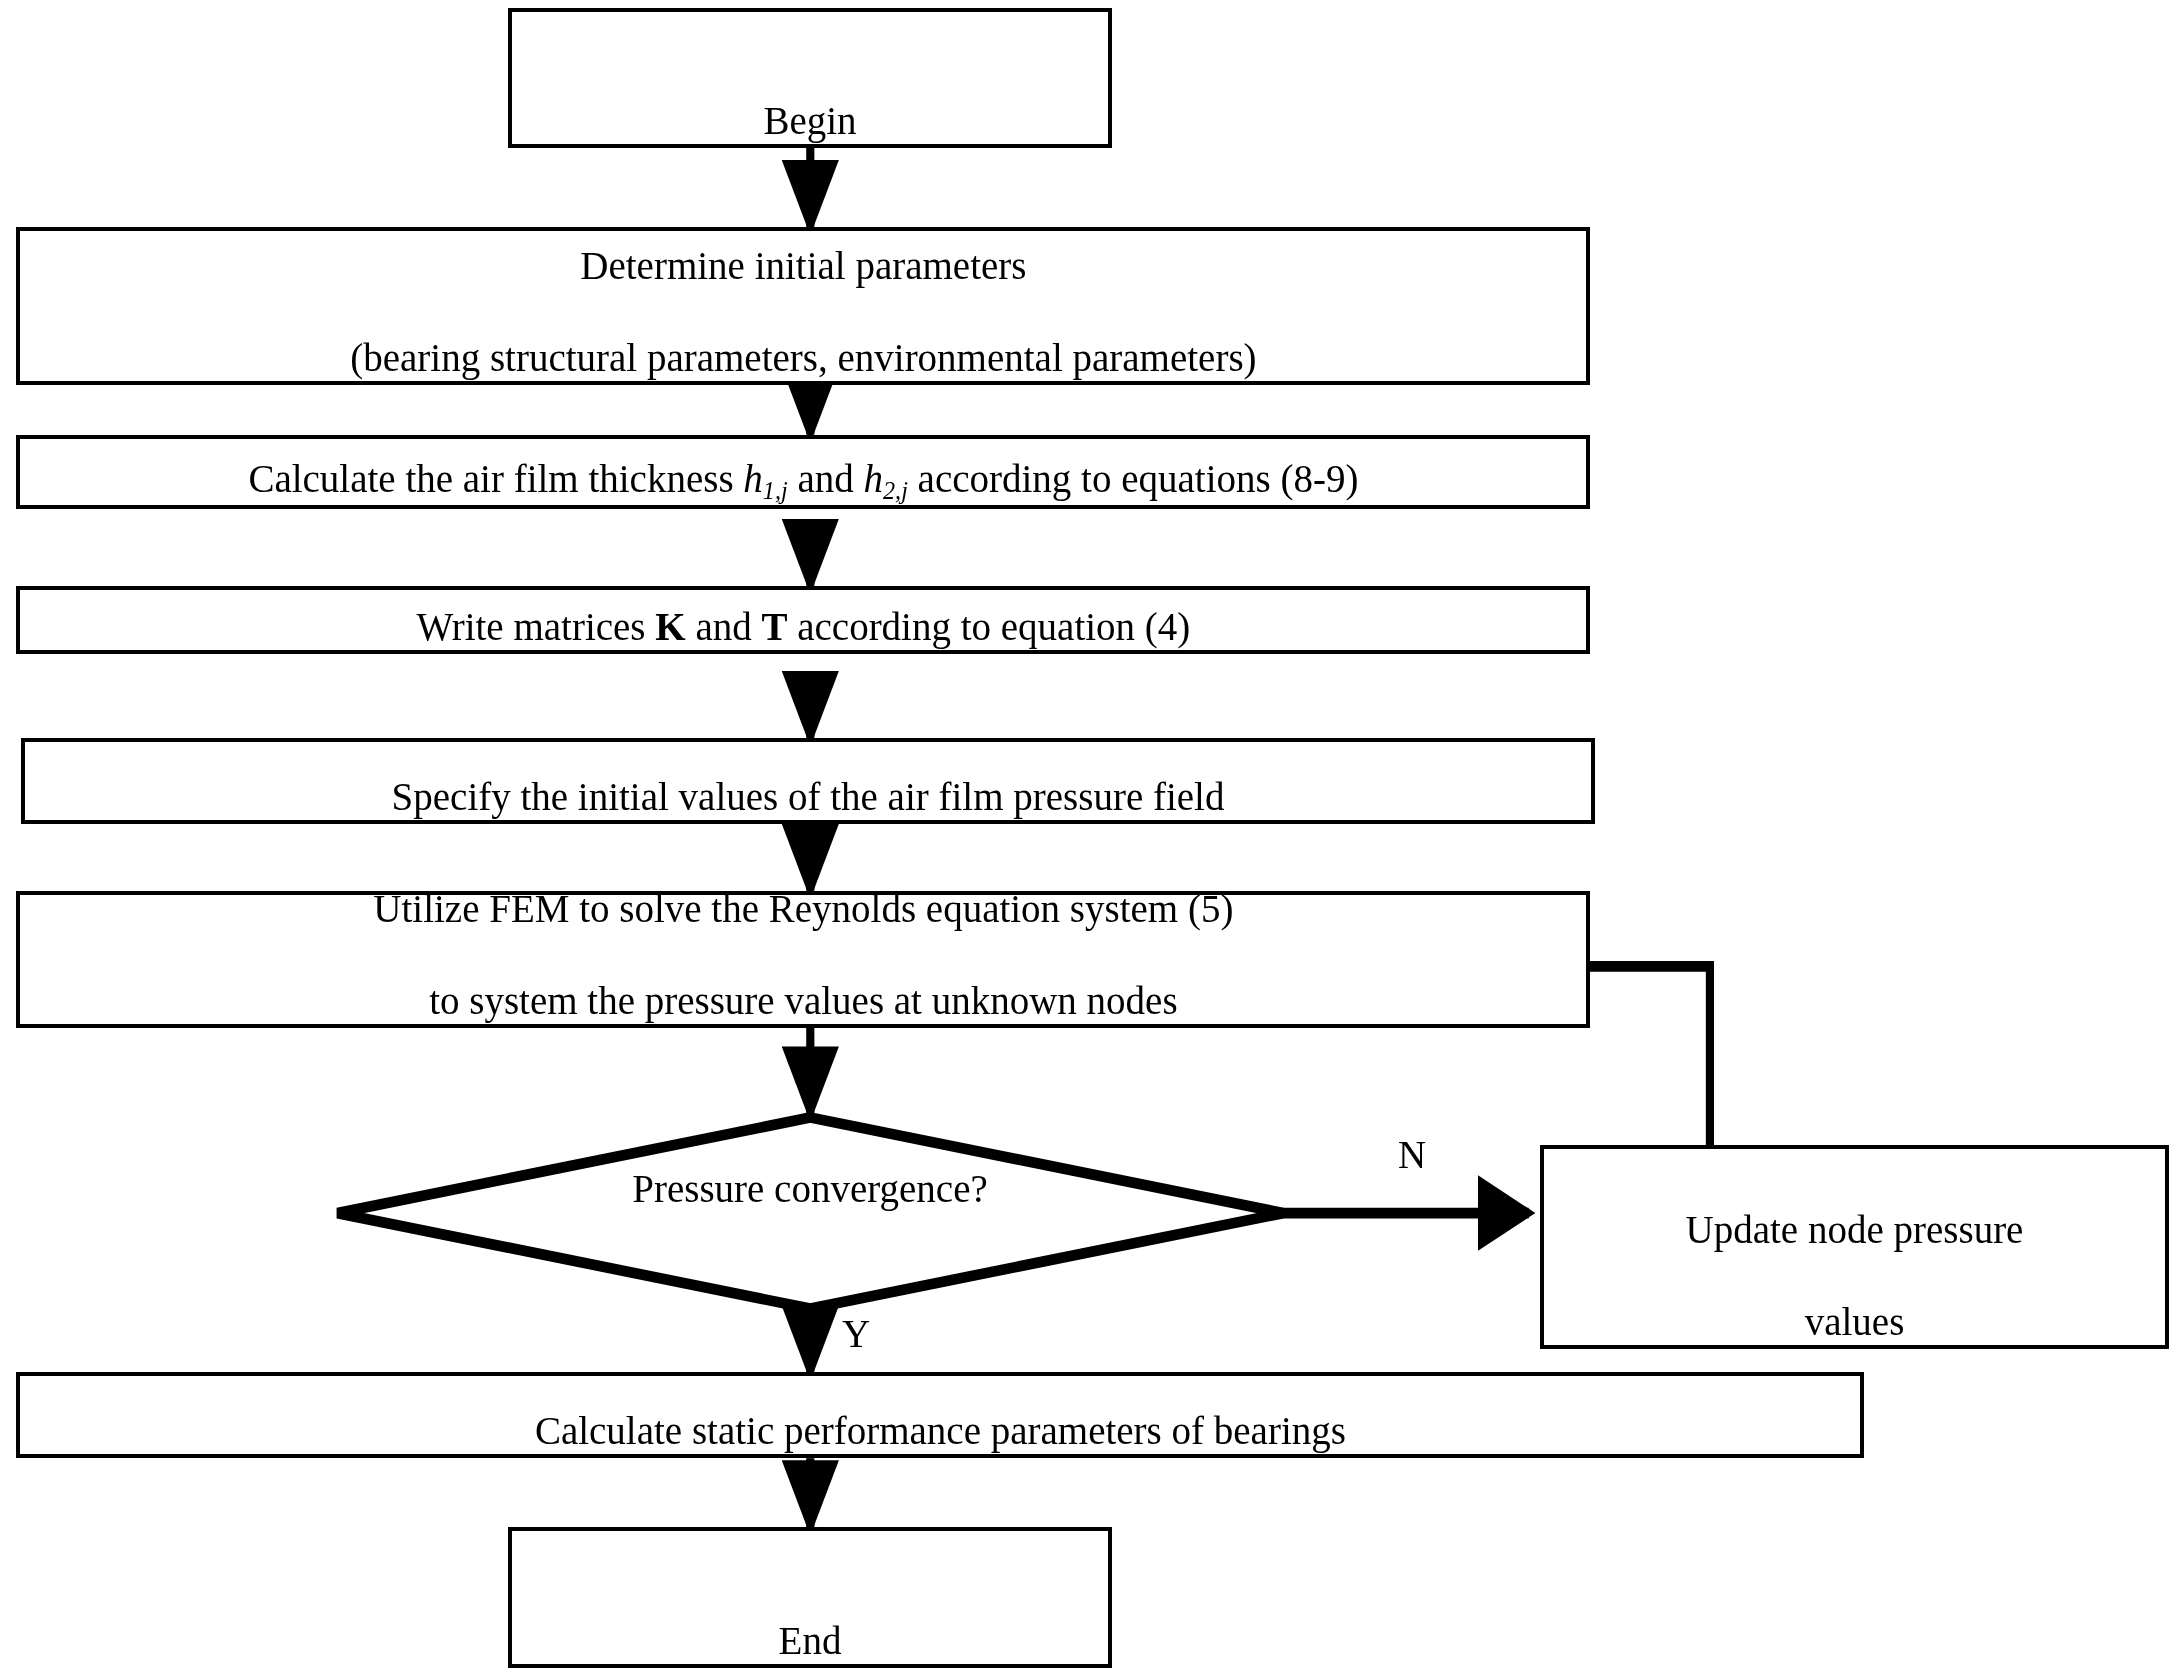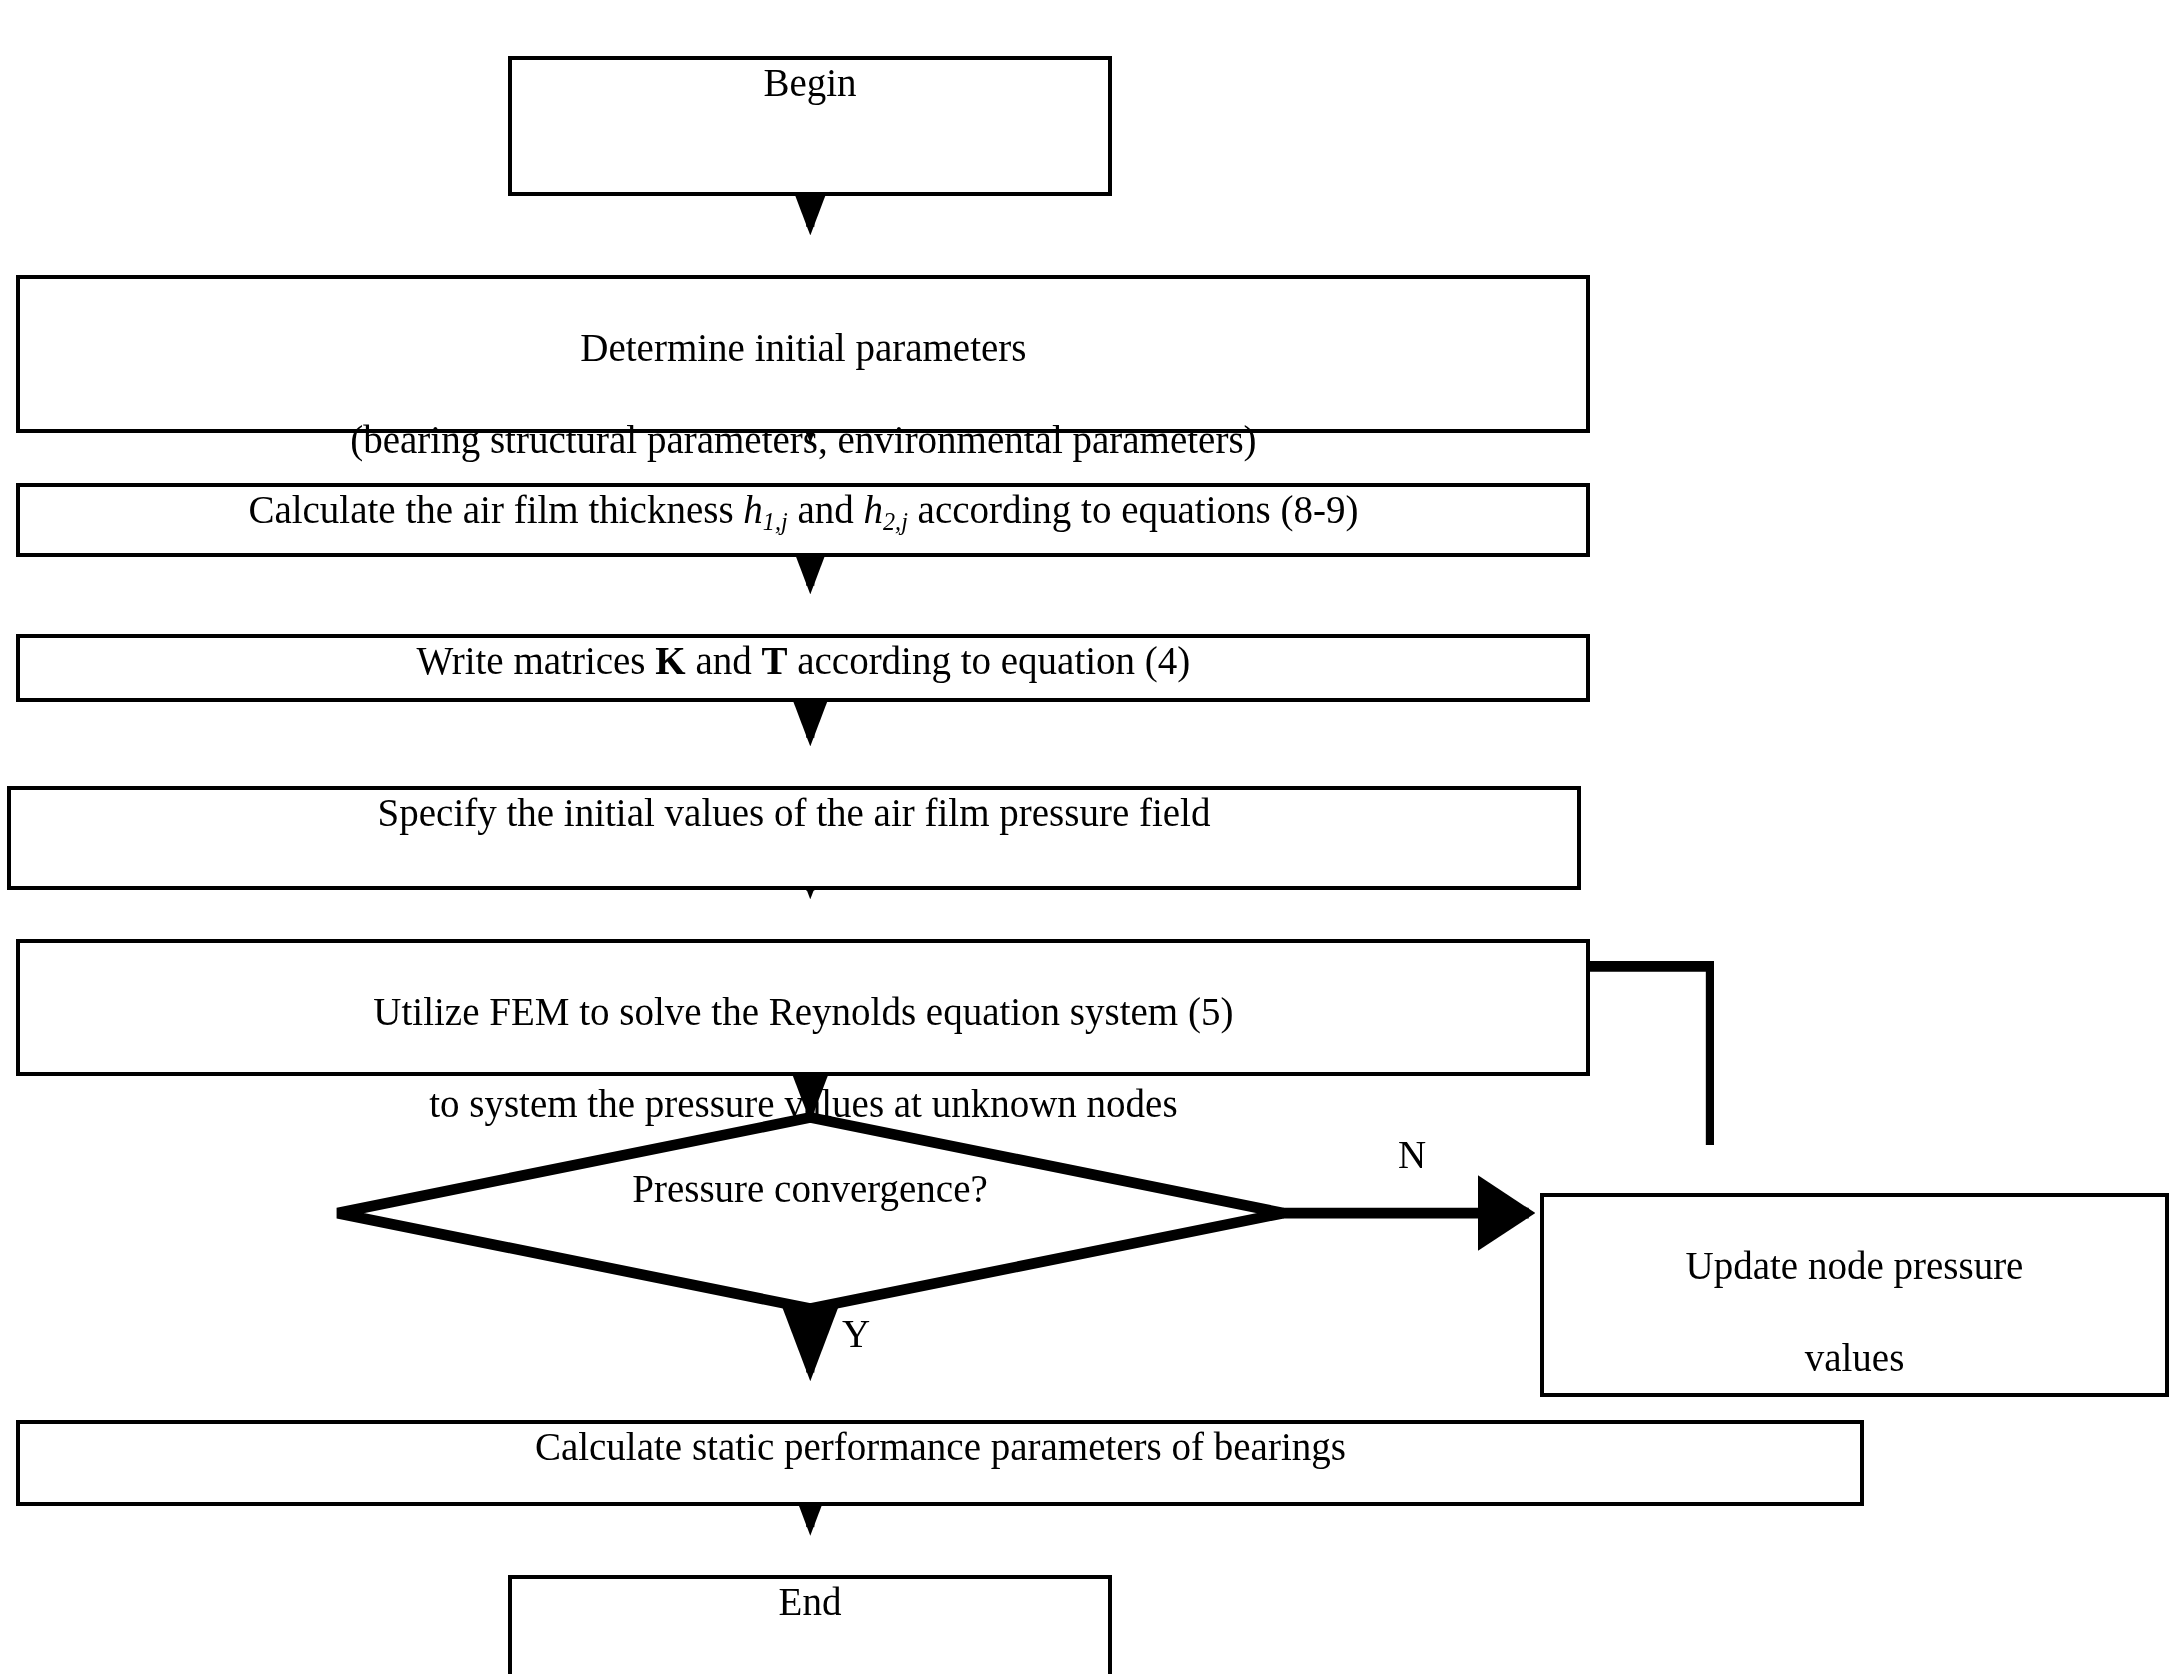--- a/index.html
+++ b/index.html
@@ -22,24 +22,23 @@
     top: 0;
     width: 2183px;
     height: 1675px;
   }
   .node-box {
     position: absolute;
     box-sizing: border-box;
     border: 4.4px solid #000000;
     background: #ffffff;
     display: flex;
-    align-items: flex-start;
+    align-items: flex-end;
     justify-content: center;
     text-align: center;
-    margin-top: 48px;
   }
   .node-text {
     font-family: "Liberation Serif", "DejaVu Serif", serif;
     font-size: 39px;
     line-height: 1.18;
     color: #000000;
     white-space: pre-line;
     padding: 0 8.8px;
   }
   .node-text .ital {
@@ -118,21 +117,21 @@
   </div>
 
   <div class="node-box" style="left: 16.4px; top: 435px; width: 1574px; height: 74px;">
     <div class="node-text"><span>Calculate the air film thickness </span><span class="ital">h</span><sub>1,j</sub><span> and </span><span class="ital">h</span><sub>2,j</sub><span> according to equations (8-9)</span></div>
   </div>
 
   <div class="node-box" style="left: 16.4px; top: 586px; width: 1574px; height: 68px;">
     <div class="node-text"><span>Write matrices </span><span class="bolded">K</span><span> and </span><span class="bolded">T</span><span> according to equation (4)</span></div>
   </div>
 
-  <div class="node-box" style="left: 7px; top: 738px; width: 1574px; height: 104px;">
+  <div class="node-box" style="left: 21px; top: 738px; width: 1574px; height: 86px;">
     <div class="node-text">Specify the initial values of the air film pressure field</div>
   </div>
 
   <div class="node-box" style="left: 16.4px; top: 891px; width: 1574px; height: 137px;">
     <div class="node-text">
       <span>Utilize FEM to solve the Reynolds equation system (5)</span><br>
       <span>to system the pressure values at unknown nodes</span>
     </div>
   </div>
 

